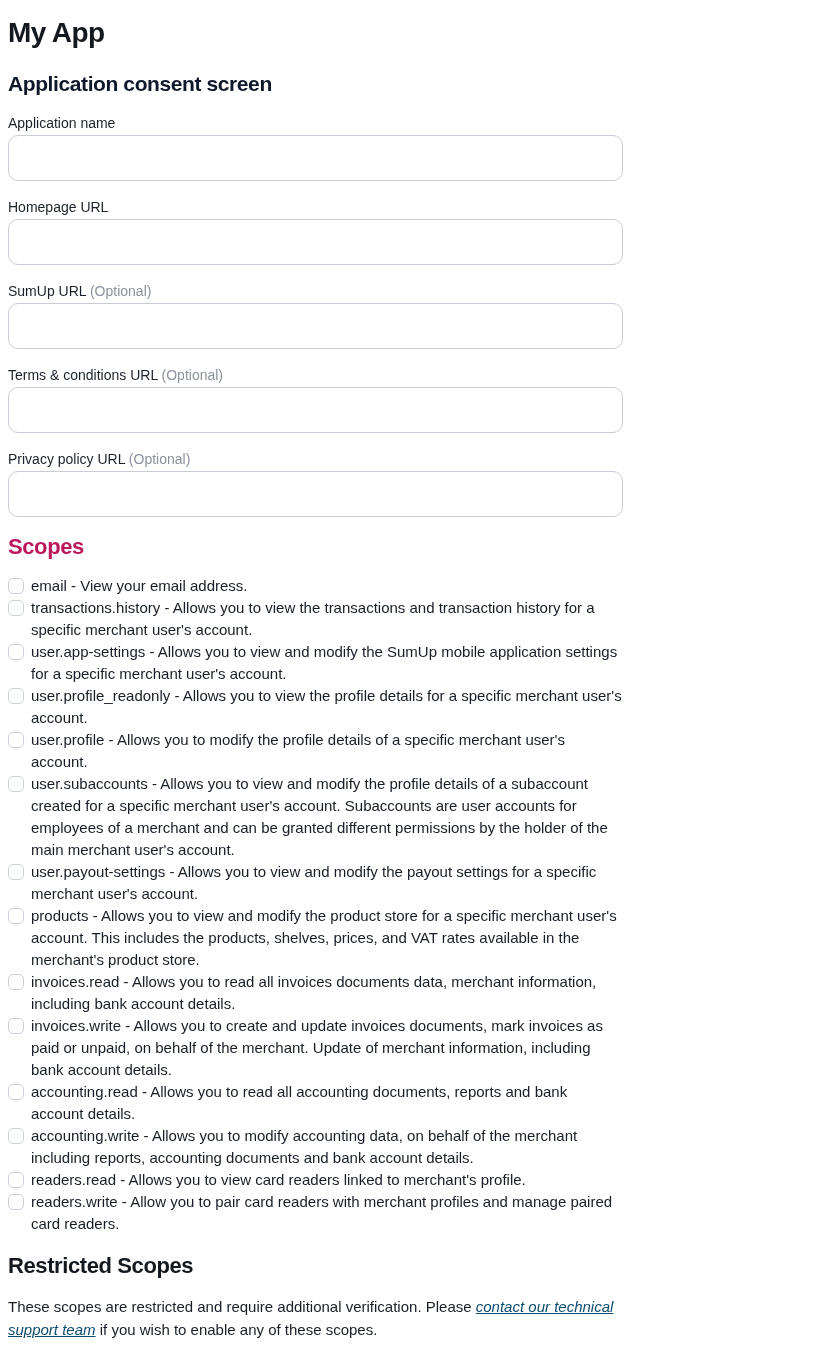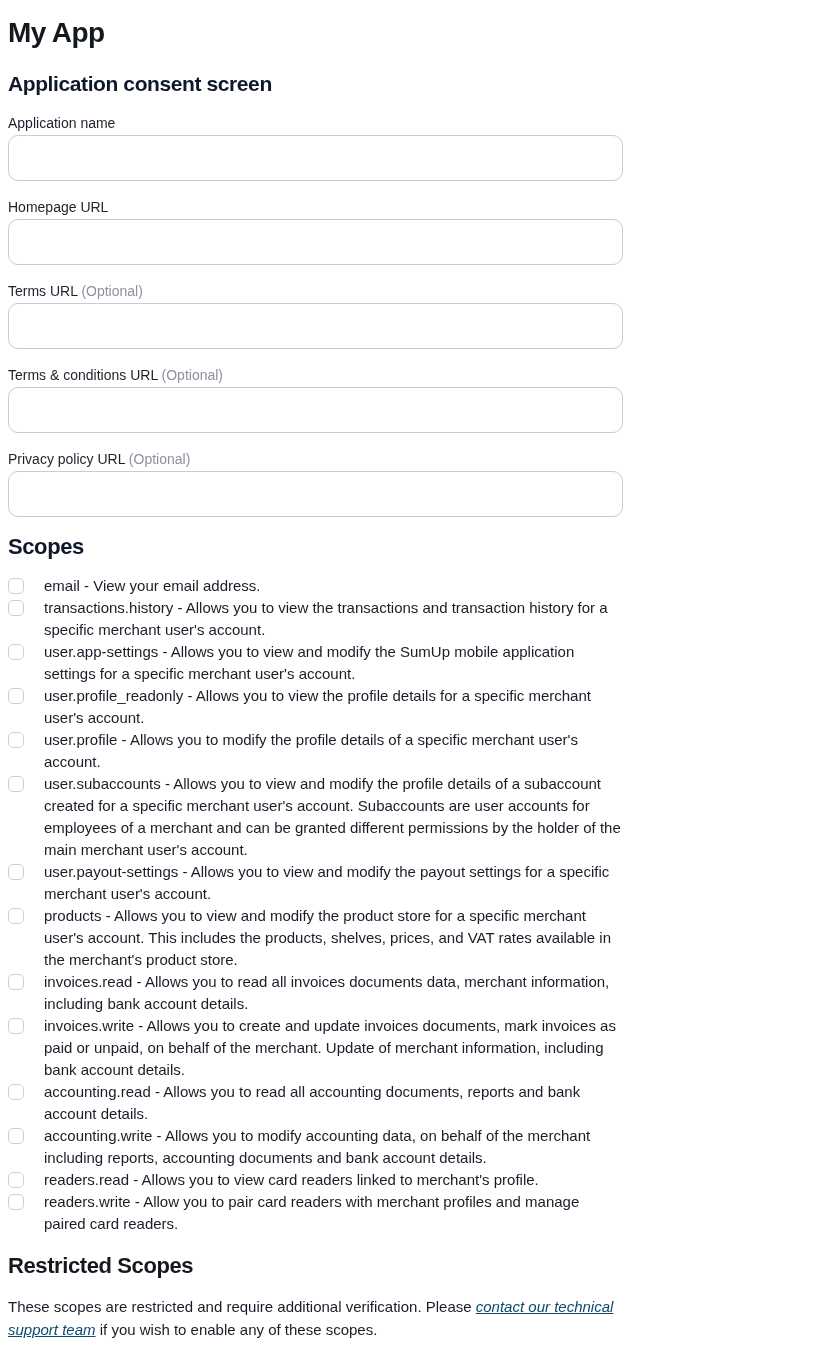--- a/index.html
+++ b/index.html
@@ -29,21 +29,21 @@
     line-height: 24px;
     margin: 22px 0 18px 0;
     color: #0f172a;
   }
   .scopes-heading {
     font-size: 22px;
     font-weight: bold;
     letter-spacing: -0.4px;
     line-height: 26px;
     margin: 14px 0 15px 0;
-    color: #0f172a;
+    color: #be185d;
   }
   .restricted-heading {
     font-size: 22px;
     font-weight: bold;
     letter-spacing: -0.4px;
     line-height: 26px;
     margin: 18px 0 16px 0;
     color: #14181f;
   }
   .field-group { margin-bottom: 17px; }
@@ -65,21 +65,21 @@
     font-family: "Liberation Sans", sans-serif;
     font-size: 15px;
     color: #181d27;
     padding: 0 14px;
     outline: none;
   }
   .scope-list { margin: 0; }
   .scope-row {
     display: flex;
     align-items: flex-start;
-    gap: 20px;
+    gap: 7px;
     font-size: 15px;
     line-height: 22px;
     cursor: pointer;
   }
   .scope-checkbox {
     appearance: none;
     -webkit-appearance: none;
     flex: 0 0 16px;
     width: 16px;
     height: 16px;
@@ -140,21 +140,21 @@
 
   <div class="field-group">
     <label class="field-label">
       <span>Homepage URL</span>
     </label>
     <input type="text" class="text-input" value="" style="">
   </div>
 
   <div class="field-group">
     <label class="field-label">
-      <span>Terms URL</span>
+      <span>SumUp URL</span>
       <span class="optional-tag">(Optional)</span>
     </label>
     <input type="text" class="text-input" value="" style="">
   </div>
 
   <div class="field-group">
     <label class="field-label">
       <span>Terms &amp; conditions URL</span>
       <span class="optional-tag">(Optional)</span>
     </label>

